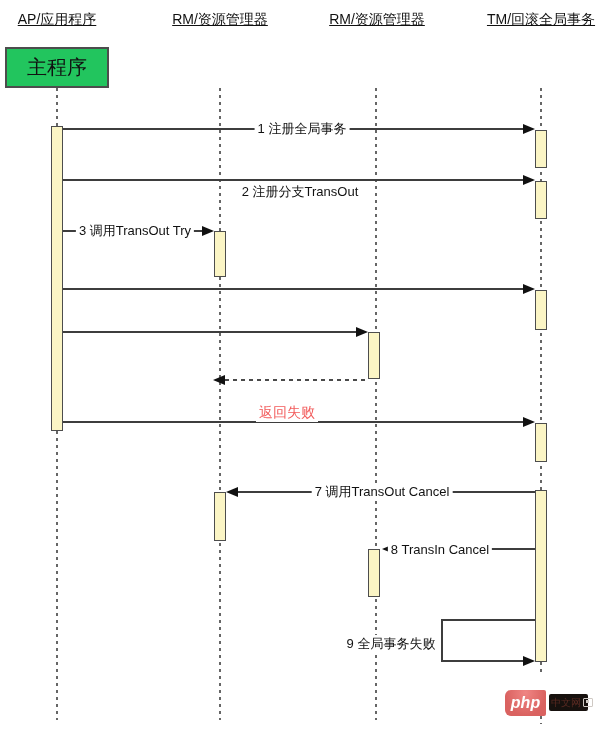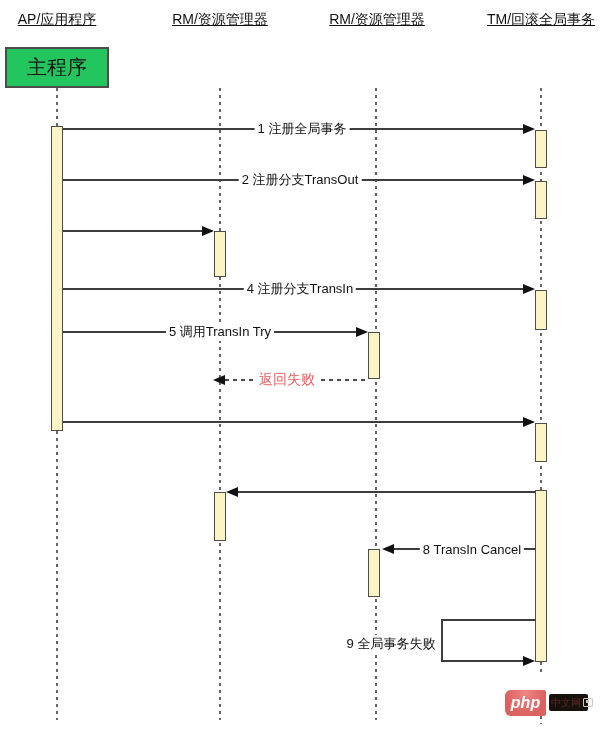--- a/index.html
+++ b/index.html
@@ -27,21 +27,21 @@
   }
   .mline{position:absolute;height:2px;background:#3d3d3d;}
   .dline{position:absolute;height:2px;background:repeating-linear-gradient(to right,#4a4a4a 0 4px,transparent 4px 8px);}
   .vline{position:absolute;width:2px;background:#3d3d3d;}
   .ah-r{position:absolute;width:0;height:0;border-top:5px solid transparent;border-bottom:5px solid transparent;border-left:12px solid #111;}
   .ah-l{position:absolute;width:0;height:0;border-top:5px solid transparent;border-bottom:5px solid transparent;border-right:12px solid #111;}
   .mlabel{
     position:absolute;transform:translate(-50%,-50%);background:#ffffff;
     padding:0 3px;font-size:13px;color:#111;white-space:nowrap;z-index:5;
   }
-  .mlabel.fail{color:#F25C5C;font-size:14px;}
+  .mlabel.fail{color:#F25C5C;font-size:14px;margin-top:33px;}
   
   .wm-php{
     position:absolute;left:505px;top:690px;width:41px;height:26px;
     background:#ec6a68;border-radius:6px 2px 2px 6px;
     display:flex;align-items:center;justify-content:center;
     color:#fff;font-size:16px;font-weight:bold;font-style:italic;
     background-image:radial-gradient(ellipse at 50% 10%,rgba(255,255,255,0.18),rgba(0,0,0,0.08) 70%);
   }
   .wm-cn{
     position:absolute;left:549px;top:694px;width:39px;height:17px;
@@ -87,46 +87,46 @@
   <div class="act" style="left:214px;top:492px;height:47px"></div>
   <div class="act" style="left:368px;top:332px;height:45px"></div>
   <div class="act" style="left:368px;top:549px;height:46px"></div>
 
   <div class="mline" style="left:63px;top:128px;width:461px"></div>
   <div class="ah-r" style="left:523px;top:124px"></div>
   <div class="mlabel" style="left:302px;top:129px">1 注册全局事务</div>
 
   <div class="mline" style="left:63px;top:179px;width:461px"></div>
   <div class="ah-r" style="left:523px;top:175px"></div>
-  <div class="mlabel" style="left:300px;top:180px">2 注册分支TransOut</div>
+  <div class="mlabel" style="left:300px;top:192px">2 注册分支TransOut</div>
 
   <div class="mline" style="left:63px;top:230px;width:144px"></div>
   <div class="ah-r" style="left:202px;top:226px"></div>
+  <div class="mlabel" style="left:135px;top:231px">3 调用TransOut Try</div>
 
   <div class="mline" style="left:63px;top:288px;width:461px"></div>
   <div class="ah-r" style="left:523px;top:284px"></div>
-  <div class="mlabel" style="left:300px;top:289px">4 注册分支TransIn</div>
 
   <div class="mline" style="left:63px;top:331px;width:298px"></div>
   <div class="ah-r" style="left:356px;top:327px"></div>
-  <div class="mlabel" style="left:220px;top:332px">5 调用TransIn Try</div>
 
   <div class="dline" style="left:225px;top:379px;width:143px"></div>
   <div class="ah-l" style="left:213px;top:375px"></div>
   <div class="mlabel fail" style="left:287px;top:380px">返回失败</div>
 
   <div class="mline" style="left:63px;top:421px;width:461px"></div>
   <div class="ah-r" style="left:523px;top:417px"></div>
 
   <div class="mline" style="left:238px;top:491px;width:297px"></div>
   <div class="ah-l" style="left:226px;top:487px"></div>
+  <div class="mlabel" style="left:382px;top:492px">7 调用TransOut Cancel</div>
 
   <div class="mline" style="left:394px;top:548px;width:141px"></div>
   <div class="ah-l" style="left:382px;top:544px"></div>
-  <div class="mlabel" style="left:472px;top:549px">8 TransIn Cancel</div>
+  <div class="mlabel" style="left:440px;top:549px">8 TransIn Cancel</div>
 
   <div class="mline" style="left:441px;top:619px;width:94px"></div>
   <div class="vline" style="left:441px;top:619px;height:42px"></div>
   <div class="mline" style="left:441px;top:660px;width:84px"></div>
   <div class="ah-r" style="left:523px;top:656px"></div>
   <div class="mlabel" style="left:391px;top:644px">9 全局事务失败</div>
 
   <div class="wm-php">
       <span>php</span>
     </div>

